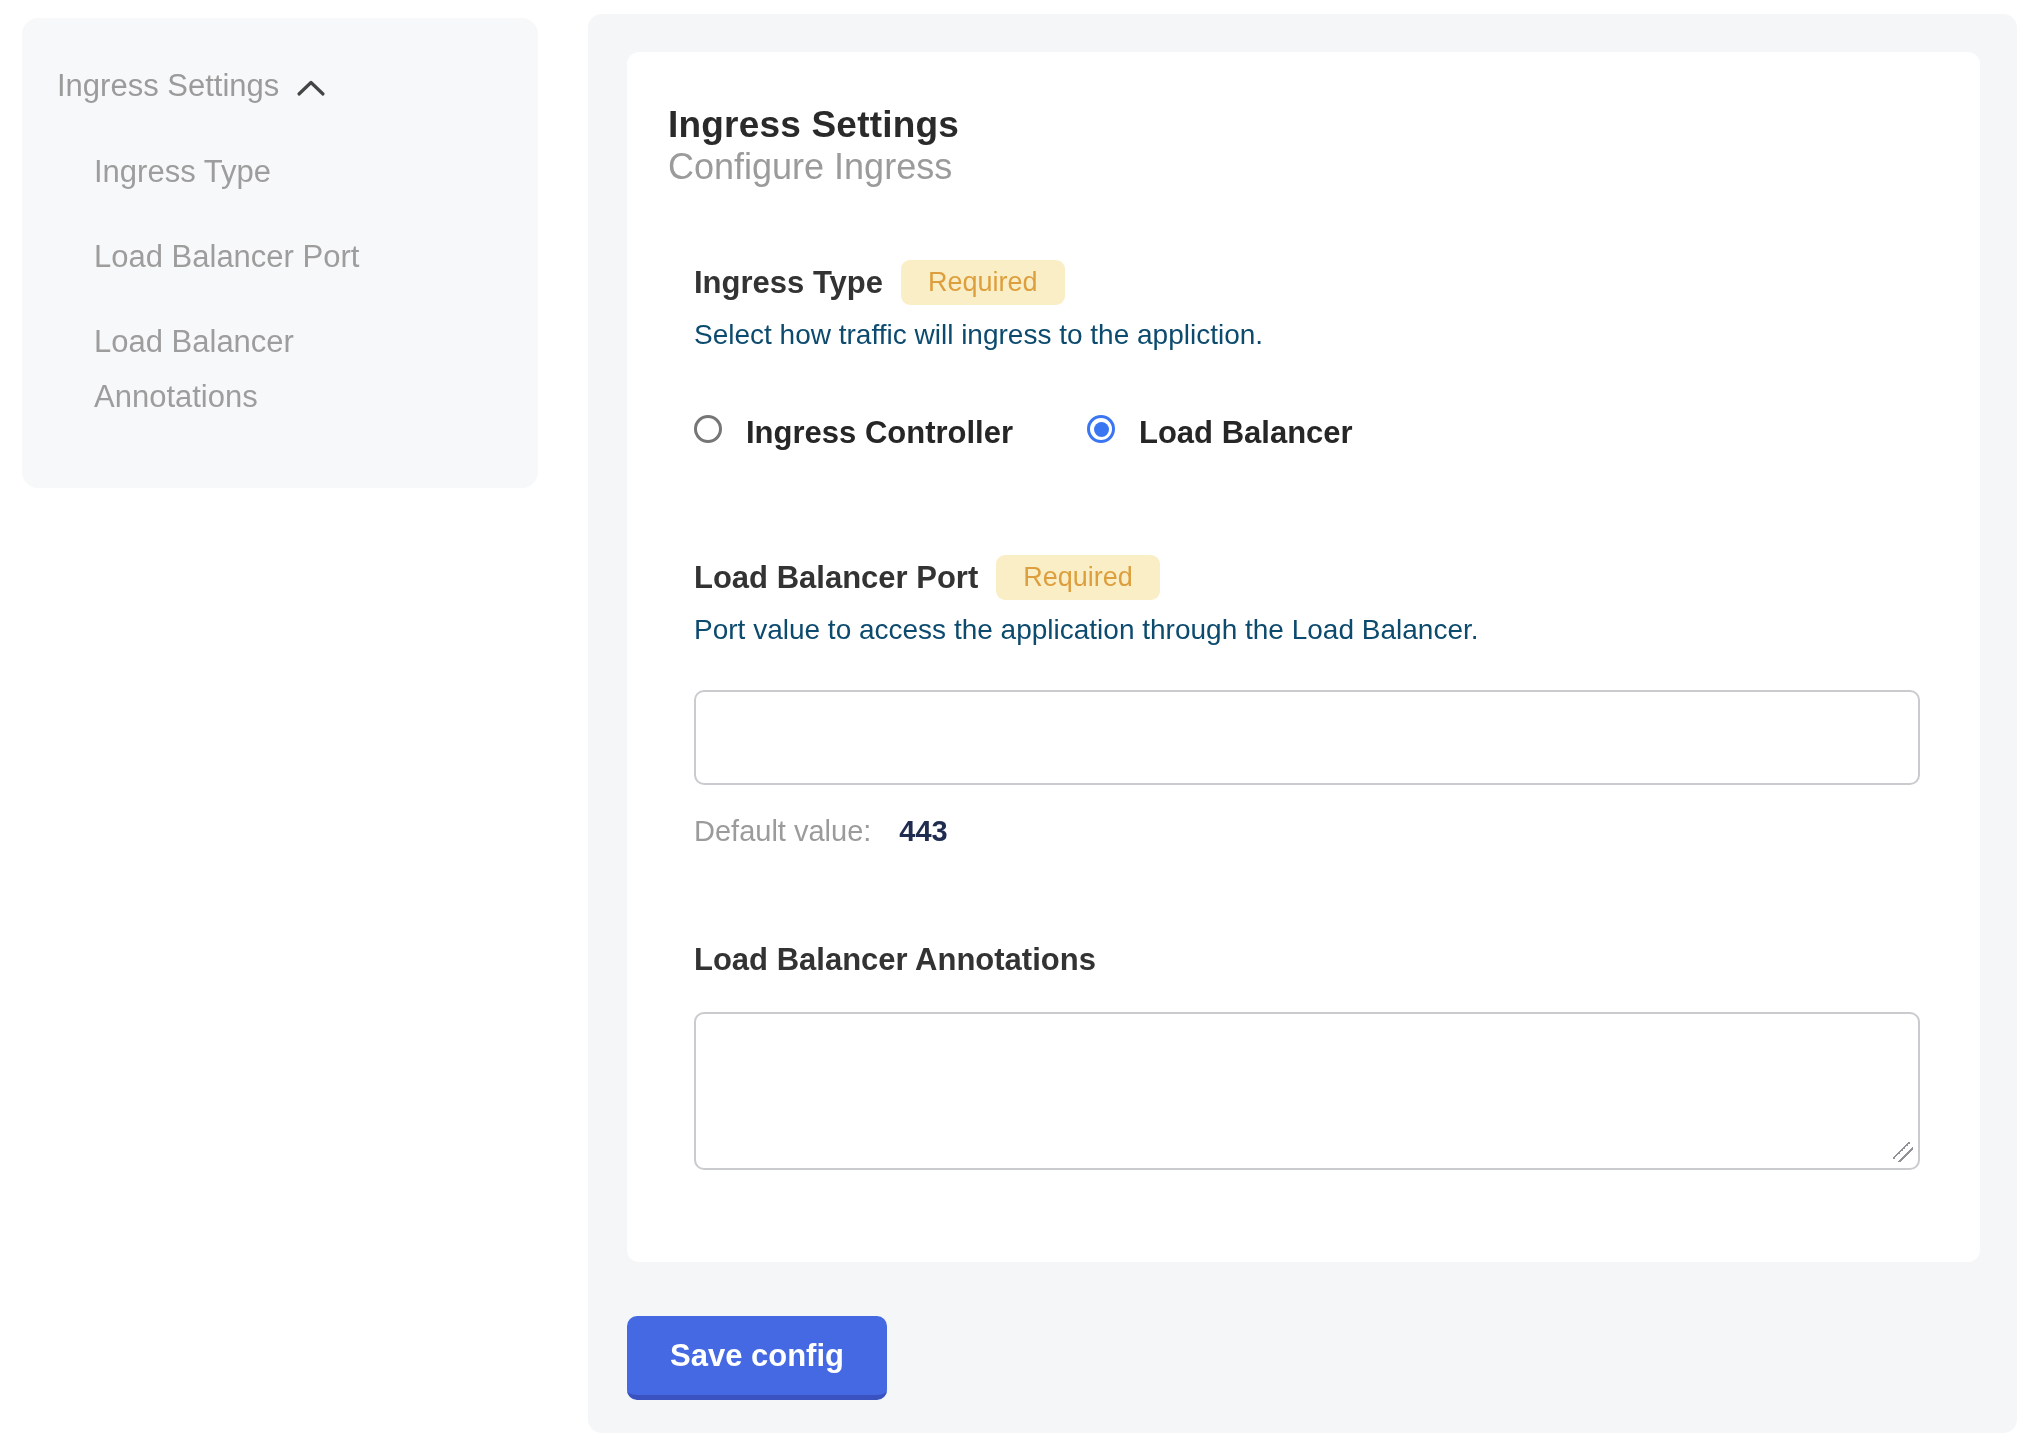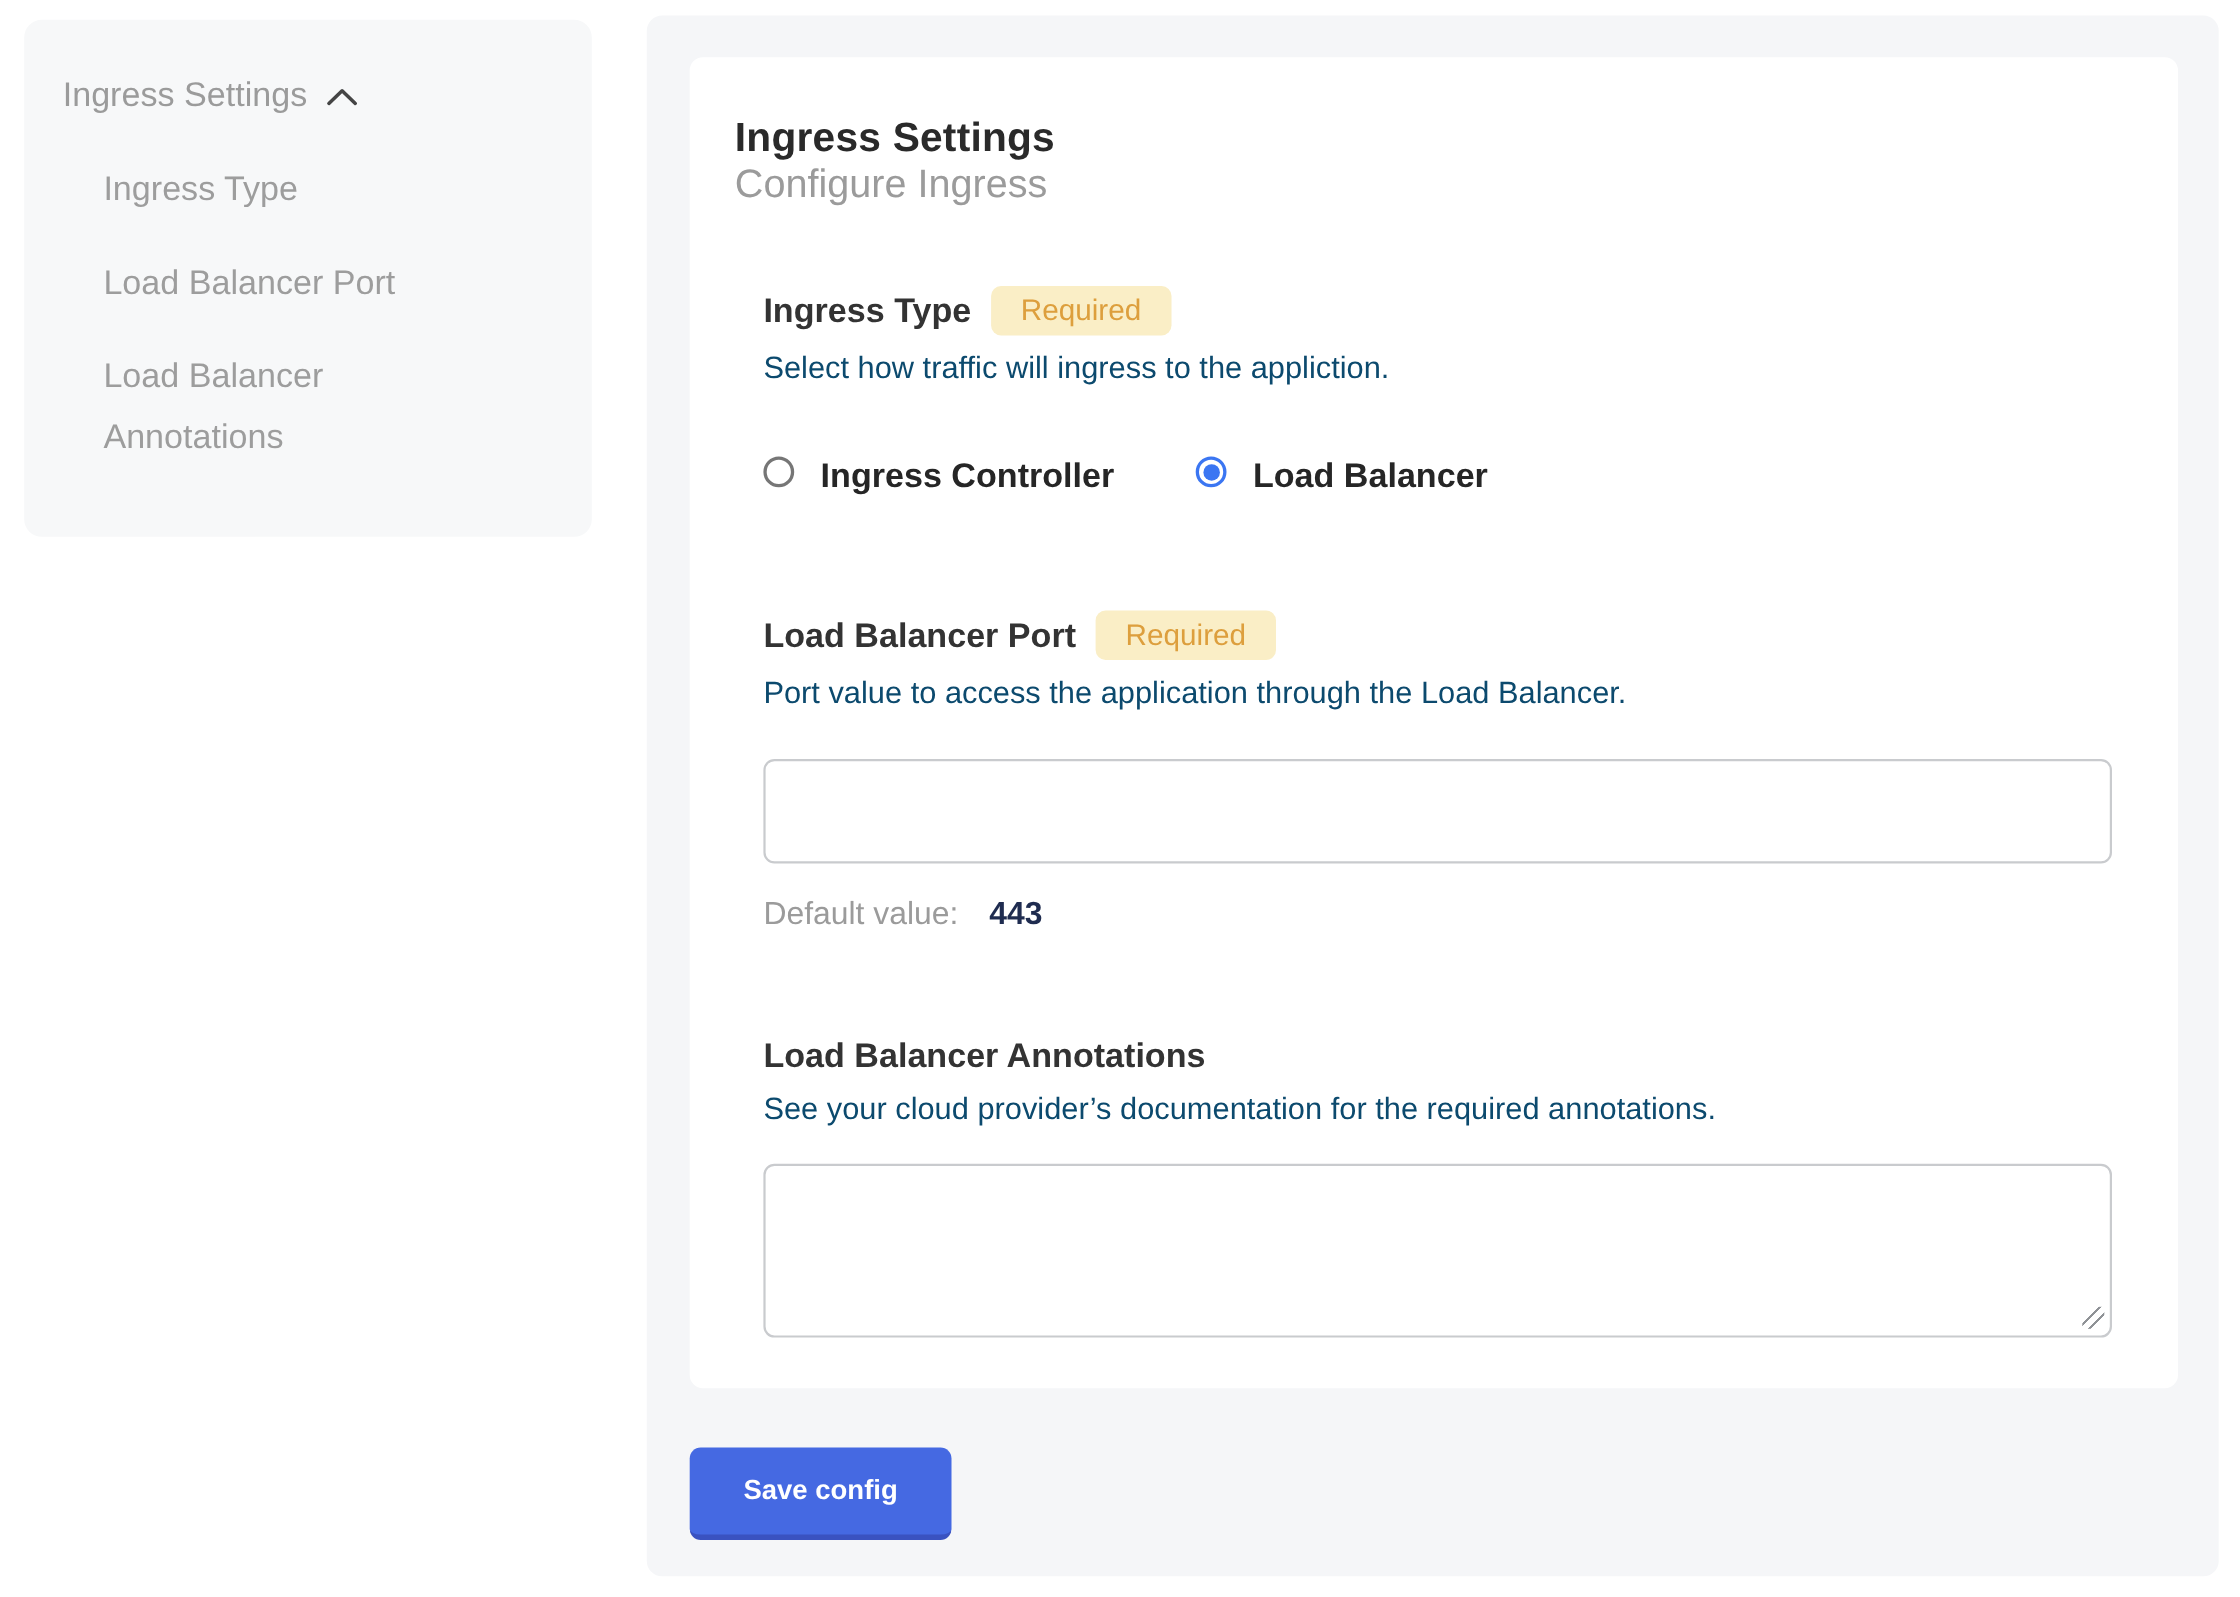--- a/index.html
+++ b/index.html
@@ -51,23 +51,23 @@
   .section-annotations { margin-top: 94px; }
   .textarea-wrap { position: relative; margin-top: 34px; }
   .text-area { width: 100%; height: 158px; border: 2px solid #c9cbce; border-radius: 10px;
     background: #fff; resize: none; font-size: 29px; padding: 16px 22px;
     font-family: "Liberation Sans", sans-serif; color: #333; outline: none; display: block; }
   .resize-handle { position: absolute; right: 7px; bottom: 8px; width: 20px; height: 20px;
     pointer-events: none;
     background: linear-gradient(135deg, transparent 38%, #8f9296 38%, #8f9296 45%,
       transparent 45%, transparent 62%, #8f9296 62%, #8f9296 69%, transparent 69%); }
 
-  .save-btn { position: absolute; left: 39px; top: 1302px; width: 238px; height: 84px;
+  .save-btn { position: absolute; left: 39px; top: 1302px; width: 260px; height: 84px;
     background: var(--button, #4569e2); border: none; border-bottom: 5px solid var(--button_shadow, #3a52c0);
-    border-radius: 10px; color: #ffffff; font-size: 25px; font-weight: bold;
+    border-radius: 10px; color: #ffffff; font-size: 31px; font-weight: bold;
     font-family: "Liberation Sans", sans-serif; cursor: pointer; }
 </style>
 </head>
 <body>
 
 <nav class="sidebar">
   <div class="sidebar-title-row">
     <span>Ingress Settings</span>
     <span class="chevron">
       <svg width="32" height="20" viewBox="0 0 32 20">
@@ -116,21 +116,20 @@
         <input class="text-input" type="text" value="" style="">
         <div class="default-row">
           <span class="default-label">Default value:</span><span class="default-value">443</span>
         </div>
       </div>
 
       <div class="section section-annotations">
         <div class="section-head">
           <span class="section-label">Load Balancer Annotations</span>
         </div>
-        <div class="section-desc">See your cloud provider’s documentation for the required annotations.</div>
         <div class="textarea-wrap">
           <textarea class="text-area" style=""></textarea>
           <span class="resize-handle"></span>
         </div>
       </div>
 
     </div>
   </div>
 
   <button class="save-btn">Save config</button>

